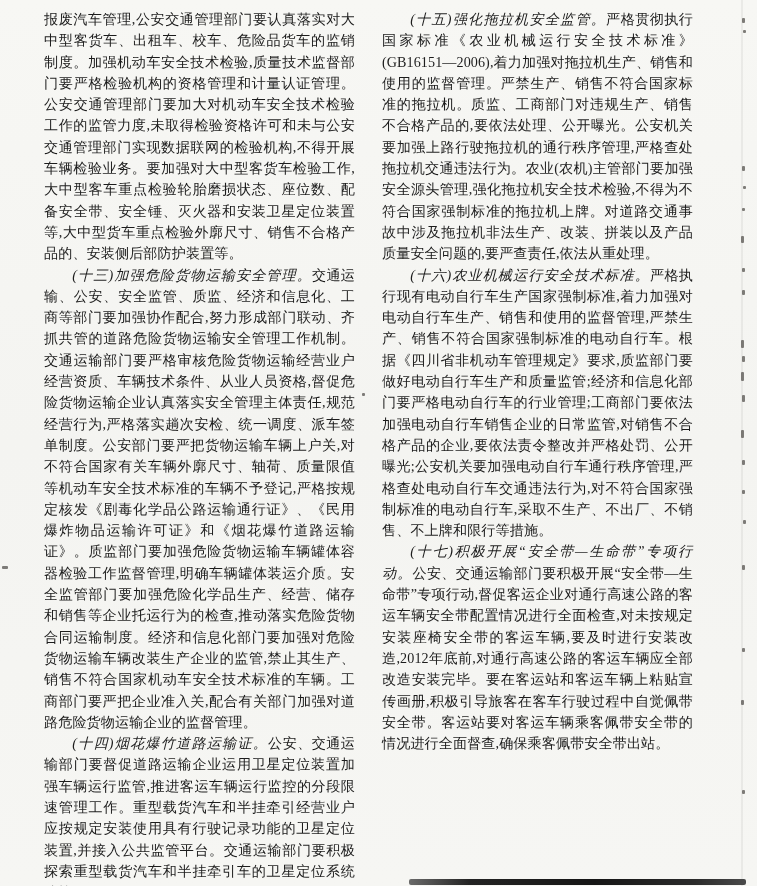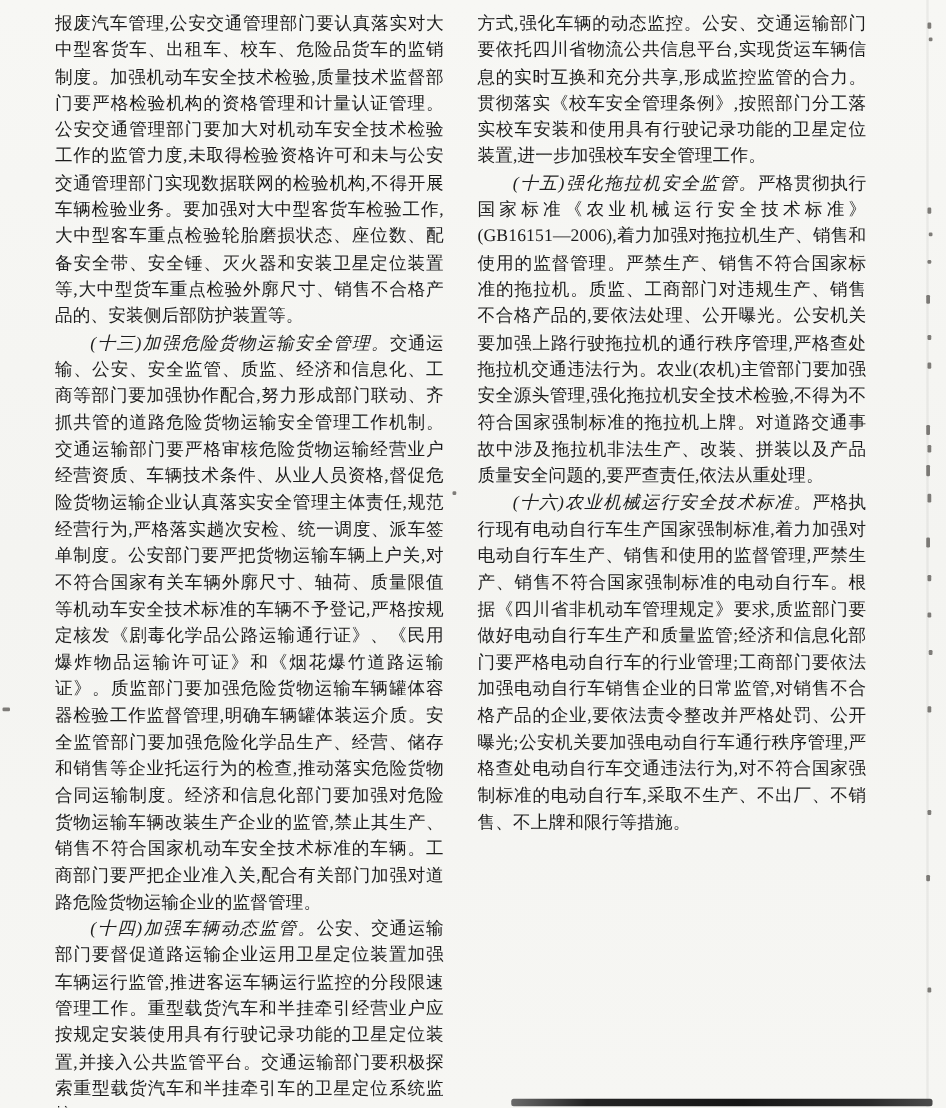--- a/index.html
+++ b/index.html
@@ -58,27 +58,27 @@
   }
 </style>
 </head>
 <body>
 
 <div class="page">
 
   <div class="col col-left">
     <p class="cont"><span>报废汽车管理,公安交通管理部门要认真落实对大中型客货车、出租车、校车、危险品货车的监销制度。加强机动车安全技术检验,质量技术监督部门要严格检验机构的资格管理和计量认证管理。公安交通管理部门要加大对机动车安全技术检验工作的监管力度,未取得检验资格许可和未与公安交通管理部门实现数据联网的检验机构,不得开展车辆检验业务。要加强对大中型客货车检验工作,大中型客车重点检验轮胎磨损状态、座位数、配备安全带、安全锤、灭火器和安装卫星定位装置等,大中型货车重点检验外廓尺寸、销售不合格产品的、安装侧后部防护装置等。</span></p>
     <p><span class="kai">(十三)加强危险货物运输安全管理。</span><span>交通运输、公安、安全监管、质监、经济和信息化、工商等部门要加强协作配合,努力形成部门联动、齐抓共管的道路危险货物运输安全管理工作机制。交通运输部门要严格审核危险货物运输经营业户经营资质、车辆技术条件、从业人员资格,督促危险货物运输企业认真落实安全管理主体责任,规范经营行为,严格落实趟次安检、统一调度、派车签单制度。公安部门要严把货物运输车辆上户关,对不符合国家有关车辆外廓尺寸、轴荷、质量限值等机动车安全技术标准的车辆不予登记,严格按规定核发《剧毒化学品公路运输通行证》、《民用爆炸物品运输许可证》和《烟花爆竹道路运输证》。质监部门要加强危险货物运输车辆罐体容器检验工作监督管理,明确车辆罐体装运介质。安全监管部门要加强危险化学品生产、经营、储存和销售等企业托运行为的检查,推动落实危险货物合同运输制度。经济和信息化部门要加强对危险货物运输车辆改装生产企业的监管,禁止其生产、销售不符合国家机动车安全技术标准的车辆。工商部门要严把企业准入关,配合有关部门加强对道路危险货物运输企业的监督管理。</span></p>
-    <p><span class="kai">(十四)加强车辆动态监管。</span><span>公安、交通运输部门要督促道路运输企业运用卫星定位装置加强车辆运行监管,推进客运车辆运行监控的分段限速管理工作。重型载货汽车和半挂牵引经营业户应按规定安装使用具有行驶记录功能的卫星定位装置,并接入公共监管平台。交通运输部门要积极探索重型载货汽车和半挂牵引车的卫星定位系统监控</span></p>
+    <p><span class="kai">(十四)烟花爆竹道路运输证。</span><span>公安、交通运输部门要督促道路运输企业运用卫星定位装置加强车辆运行监管,推进客运车辆运行监控的分段限速管理工作。重型载货汽车和半挂牵引经营业户应按规定安装使用具有行驶记录功能的卫星定位装置,并接入公共监管平台。交通运输部门要积极探索重型载货汽车和半挂牵引车的卫星定位系统监控</span></p>
   </div>
 
   <div class="col col-right">
-    <p class="cont"><span>方式,强化车辆的动态监控。公安、交通运输部门要依托四川省物流公共信息平台,实现货运车辆信息的实时互换和充分共享,形成监控监管的合力。贯彻落实《校车安全管理条例》,按照部门分工落实校车安装和使用具有行驶记录功能的卫星定位装置,进一步加强校车安全管理工作。</span></p>
     <p><span class="kai">(十五)强化拖拉机安全监管。</span><span>严格贯彻执行国家标准《农业机械运行安全技术标准》(GB16151—2006),着力加强对拖拉机生产、销售和使用的监督管理。严禁生产、销售不符合国家标准的拖拉机。质监、工商部门对违规生产、销售不合格产品的,要依法处理、公开曝光。公安机关要加强上路行驶拖拉机的通行秩序管理,严格查处拖拉机交通违法行为。农业(农机)主管部门要加强安全源头管理,强化拖拉机安全技术检验,不得为不符合国家强制标准的拖拉机上牌。对道路交通事故中涉及拖拉机非法生产、改装、拼装以及产品质量安全问题的,要严查责任,依法从重处理。</span></p>
     <p><span class="kai">(十六)农业机械运行安全技术标准。</span><span>严格执行现有电动自行车生产国家强制标准,着力加强对电动自行车生产、销售和使用的监督管理,严禁生产、销售不符合国家强制标准的电动自行车。根据《四川省非机动车管理规定》要求,质监部门要做好电动自行车生产和质量监管;经济和信息化部门要严格电动自行车的行业管理;工商部门要依法加强电动自行车销售企业的日常监管,对销售不合格产品的企业,要依法责令整改并严格处罚、公开曝光;公安机关要加强电动自行车通行秩序管理,严格查处电动自行车交通违法行为,对不符合国家强制标准的电动自行车,采取不生产、不出厂、不销售、不上牌和限行等措施。</span></p>
+    <p><span class="kai">(十七)积极开展“安全带—生命带”专项行动。</span><span>公安、交通运输部门要积极开展“安全带—生命带”专项行动,督促客运企业对通行高速公路的客运车辆安全带配置情况进行全面检查,对未按规定安装座椅安全带的客运车辆,要及时进行安装改造,2012年底前,对通行高速公路的客运车辆应全部改造安装完毕。要在客运站和客运车辆上粘贴宣传画册,积极引导旅客在客车行驶过程中自觉佩带安全带。客运站要对客运车辆乘客佩带安全带的情况进行全面督查,确保乘客佩带安全带出站。</span></p>
   </div>
 
   <div class="edge-line"></div>
   <div class="scan-bar"></div>
 
   <div class="speck" style="left:742px; top:18px;  height:5px;"></div>
   <div class="speck" style="left:743px; top:30px;  height:3px;"></div>
   <div class="speck" style="left:742px; top:166px; height:5px;"></div>
   <div class="speck" style="left:743px; top:186px; height:3px;"></div>
   <div class="speck" style="left:742px; top:208px; height:3px;"></div>

